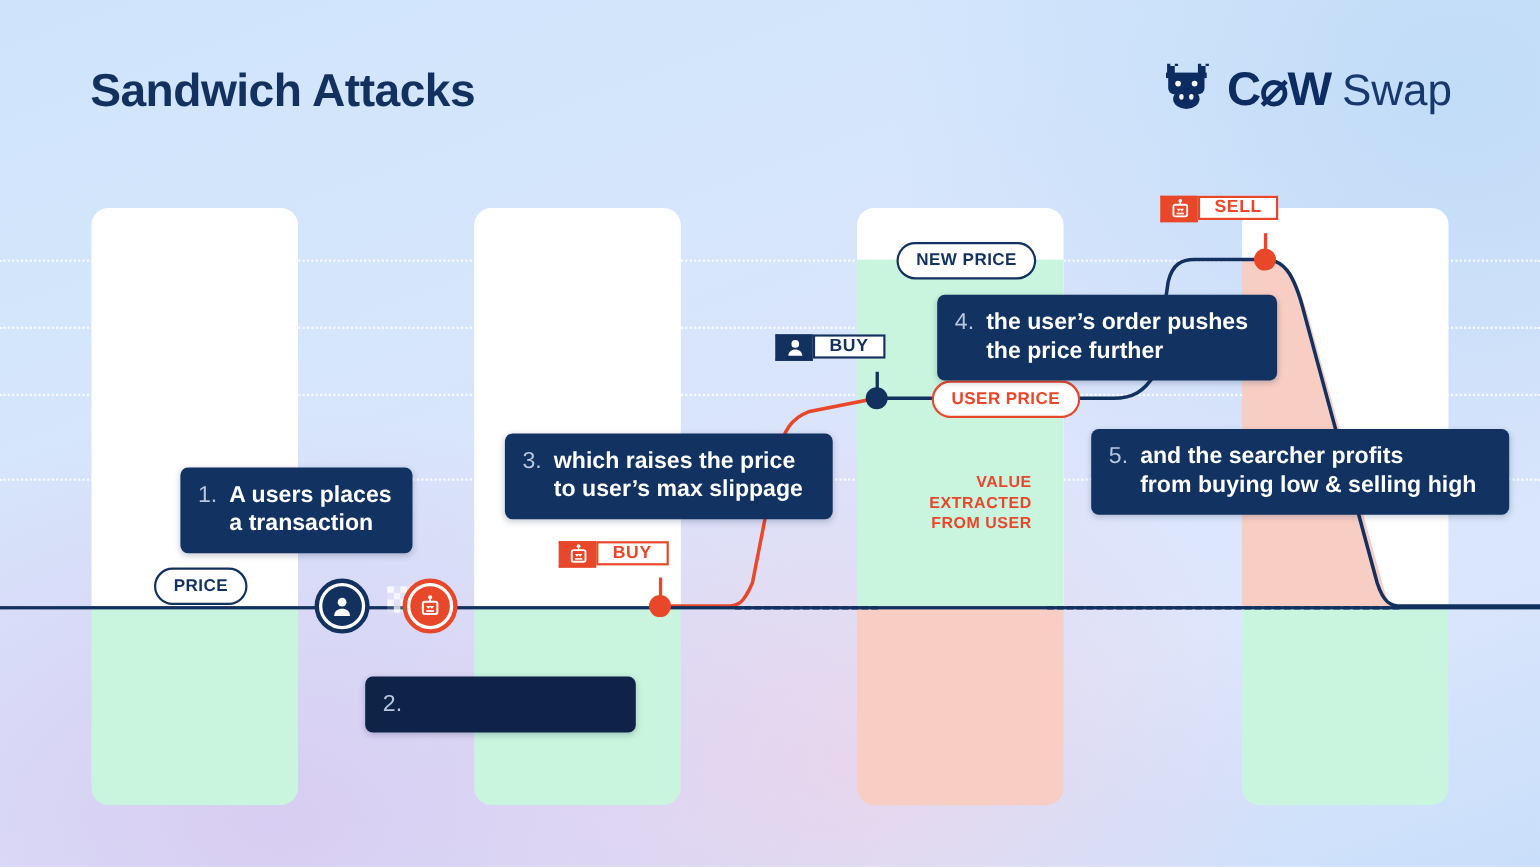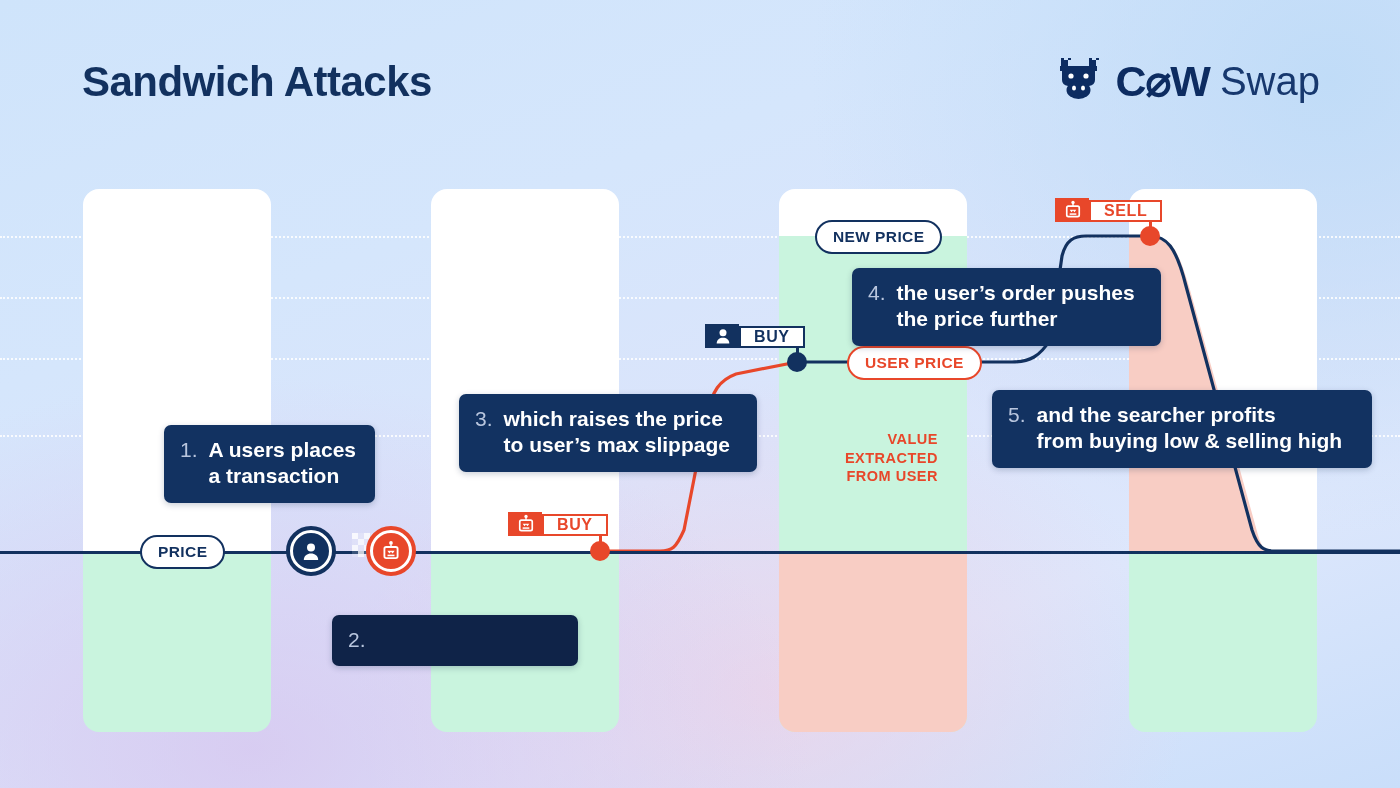--- a/index.html
+++ b/index.html
@@ -65,21 +65,21 @@
   .callout {
     position:absolute; background:#123261; border-radius:7px;
     padding:12px 18px 13px 16px; display:flex; gap:11px;
     box-shadow:0 2px 6px rgba(10,30,70,0.22);
   }
   .callout.dark { background:#0f2348; }
   .callout .num { color:#b9c6de; font-size:21px; font-weight:400; line-height:1.26; }
   .callout .txt { color:#ffffff; font-size:21px; font-weight:bold; line-height:1.26; white-space:pre-line; }
 
   
-  .tag { position:absolute; display:flex; align-items:flex-end; height:44px; }
+  .tag { position:absolute; display:flex; align-items:flex-start; height:44px; }
   .tag .ic {
     width:34px; display:flex; align-items:center; justify-content:center;
     border:2.5px solid; border-right:none;
   }
   .tag .lbl {
     background:#fff; border:2.5px solid; display:flex; align-items:center;
     padding:0 13px; font-size:16px; font-weight:bold; letter-spacing:0.6px;
   }
   .tag.red .ic { background:#e8472a; border-color:#e8472a; }
   .tag.red .lbl { border-color:#e8472a; color:#e8472a; }
@@ -159,21 +159,21 @@
     <path d="M600,551 L660,551 C672,551 676,548 684,530 L706,418 C712,390 720,380 736,374 L797,362" fill="none" stroke="#e8472a" stroke-width="3.2" stroke-linecap="round"></path>
 
     <path d="M797,362 L1012,362 C1030,362 1040,356 1050,340 L1062,256 C1066,240 1074,236 1086,236 L1150,236
              C1166,236 1176,246 1186,286 L1252,530 C1258,548 1264,551 1274,551 L1400,551" fill="none" stroke="#12315f" stroke-width="3.2" stroke-linecap="round" stroke-linejoin="round"></path>
   </svg>
 
   <div class="baseline"></div>
   <div class="dashline" style="left:668px;width:130px;top:551px"></div>
   <div class="dashline" style="left:952px;width:320px;top:551px"></div>
 
-  <div class="pill" style="left:140px; top:535px">
+  <div class="pill" style="left:140px; top:516px">
     <span>PRICE</span>
   </div>
   <div class="pill" style="left:815px; top:220px">
     <span>NEW PRICE</span>
   </div>
   <div class="pill red" style="left:847px; top:346px">
     <span>USER PRICE</span>
   </div>
 
   <div class="dot red" style="left:590px; top:541px"></div>

